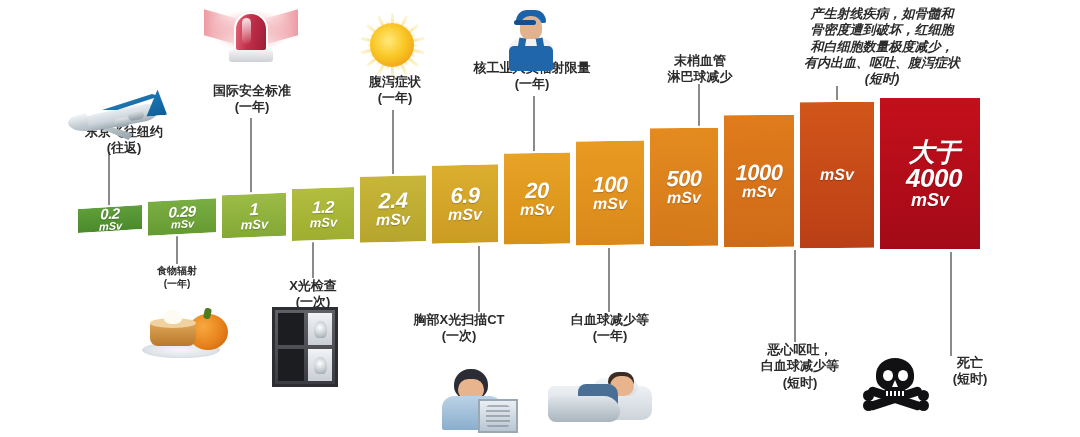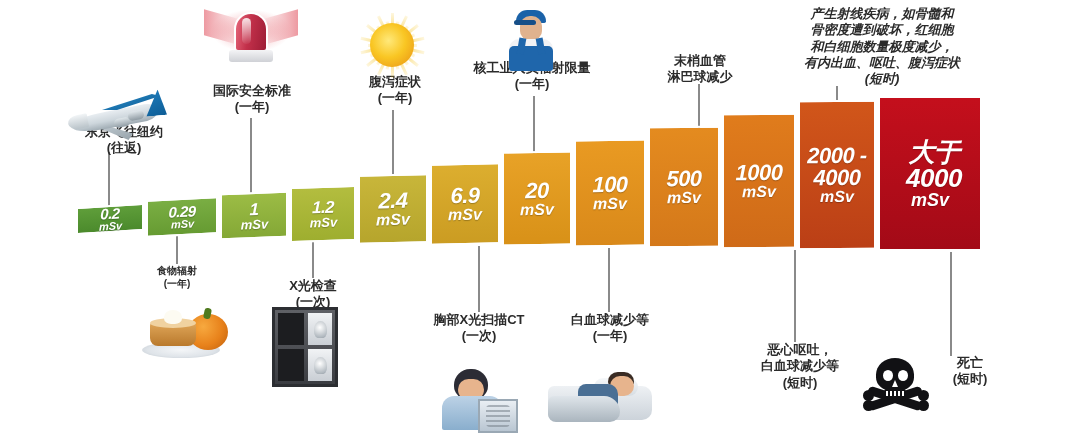--- a/index.html
+++ b/index.html
@@ -400,23 +400,20 @@
       </div>
       <div class="bar" style="left: 648px; top: 126px; width: 72px; height: 122px; background: linear-gradient(rgb(228, 139, 31), rgb(212, 120, 26)); transform: skewY(-0.6deg);">
         <span class="num" style="font-size: 22px;">500</span>
         <span class="unit" style="font-size: 16px;">mSv</span>
       </div>
       <div class="bar" style="left: 722px; top: 113px; width: 74px; height: 136px; background: linear-gradient(rgb(224, 124, 28), rgb(207, 106, 24)); transform: skewY(-0.5deg);">
         <span class="num" style="font-size: 22px; font-style: italic;">1000</span>
         <span class="unit" style="font-size: 16px;">mSv</span>
       </div>
       <div class="bar" style="left: 798px; top: 100px; width: 78px; height: 150px; background: linear-gradient(rgb(209, 86, 26), rgb(187, 63, 22)); transform: skewY(-0.4deg);">
-        <span class="num" style="font-size: 22px;">2000
--
-4000</span>
         <span class="unit" style="font-size: 16px;">mSv</span>
       </div>
       <div class="bar" style="left: 878px; top: 96px; width: 104px; height: 155px; background: linear-gradient(rgb(196, 15, 28), rgb(163, 10, 23));">
         <span class="num" style="font-size: 26px; margin-left: 8px;">大于
 4000</span>
         <span class="unit" style="font-size: 18px;">mSv</span>
       </div>
     </div>
 
   <div id="labels-top">
@@ -435,21 +432,21 @@
 和白细胞数量极度减少，
 有内出血、呕吐、腹泻症状
 (短时)</div>
     </div>
 
   <div id="labels-bottom">
       <div class="label" style="left: 122px; top: 265px; width: 110px; font-size: 10px;">食物辐射
 (一年)</div>
       <div class="label" style="left: 258px; top: 278px; width: 110px; font-size: 13px;">X光检查
 (一次)</div>
-      <div class="label" style="left: 404px; top: 312px; width: 150px; font-size: 13px;">胸部X光扫描CT
+      <div class="label" style="left: 384px; top: 312px; width: 150px; font-size: 13px;">胸部X光扫描CT
 (一次)</div>
       <div class="label" style="left: 530px; top: 312px; width: 160px; font-size: 13px;">白血球减少等
 (一年)</div>
       <div class="label" style="left: 740px; top: 342px; width: 120px; font-size: 13px;">恶心呕吐，
 白血球减少等
 (短时)</div>
       <div class="label" style="left: 930px; top: 355px; width: 80px; font-size: 13px;">死亡
 (短时)</div>
     </div>
 

